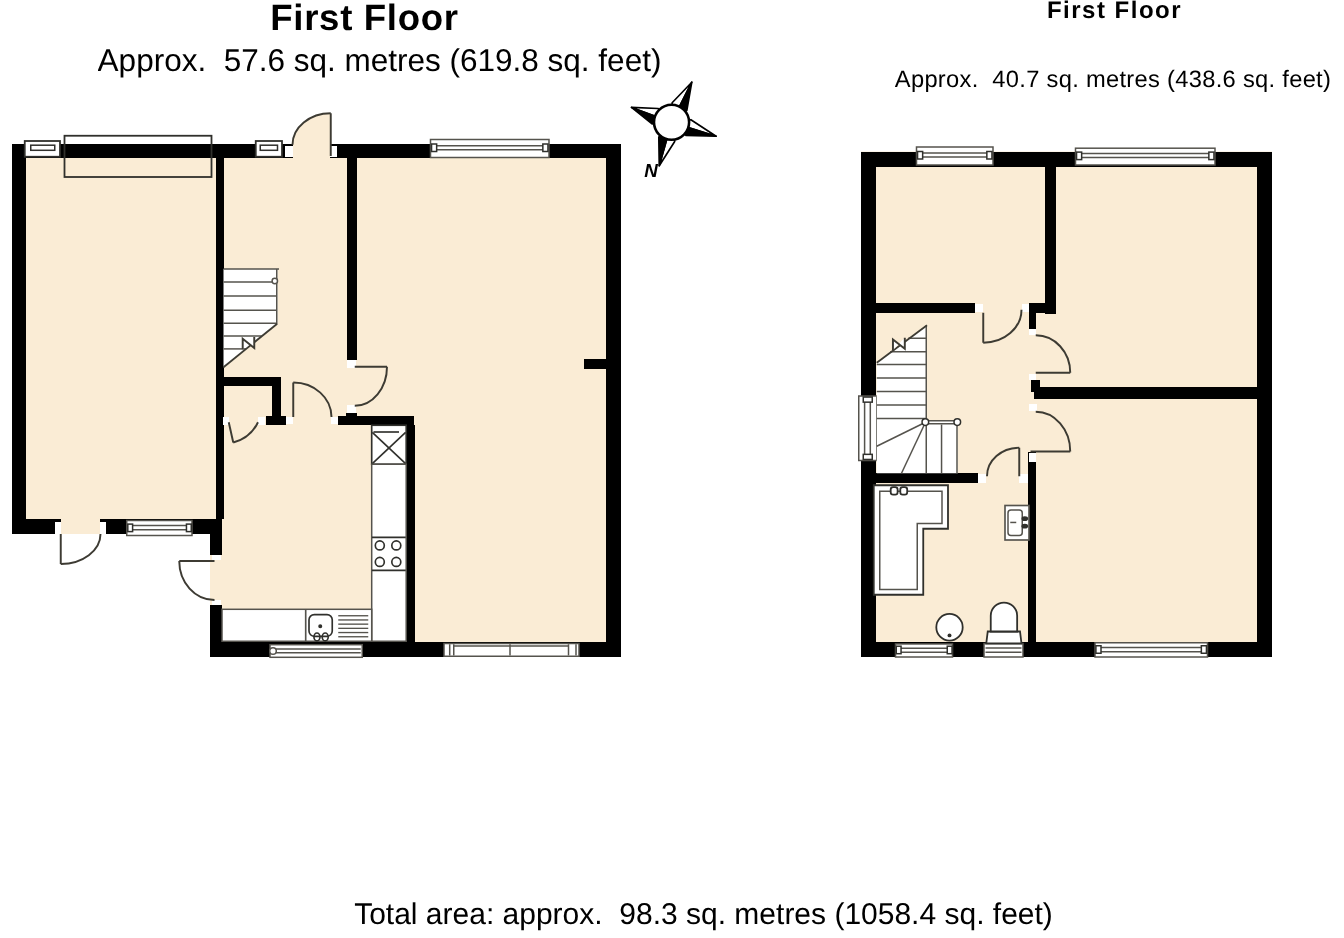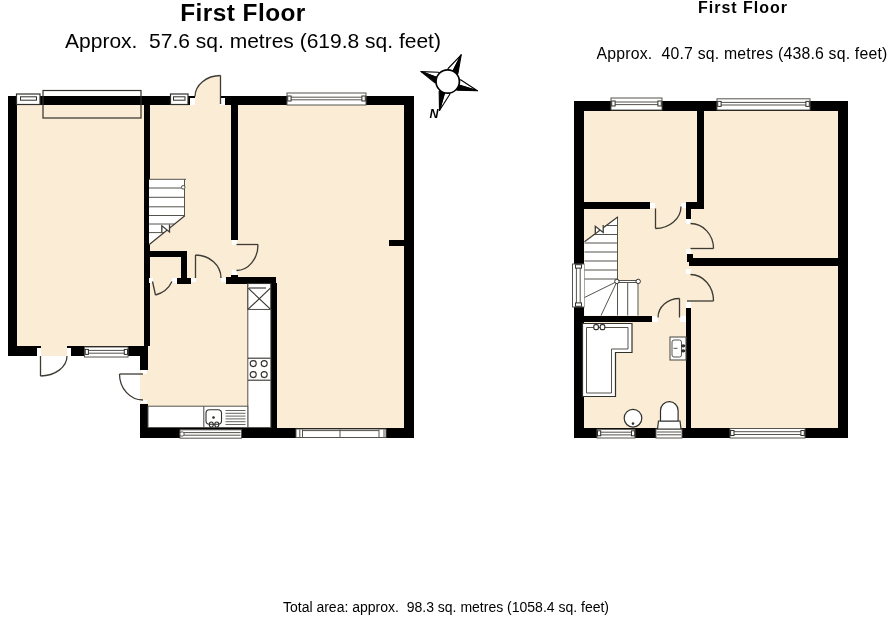--- a/index.html
+++ b/index.html
@@ -9,21 +9,21 @@
 <body>
 
 <div class="t" style="left:243.2px;top:-1.5px;transform:translateX(-50%);font-size:24.4px;font-weight:bold;letter-spacing:0.45px;">First Floor</div>
 
 <div class="t" style="left:240px;top:28.9px;transform:translateX(-50%);font-size:21px;margin-left:13px;">Approx.&nbsp; 57.6 sq. metres (619.8 sq. feet)</div>
 
 <div class="t" style="left:743.2px;top:-1.5px;transform:translateX(-50%);font-size:16px;font-weight:bold;letter-spacing:1px;">First Floor</div>
 
 <div class="t" style="left:741.5px;top:28.9px;transform:translateX(-50%);font-size:15.8px;letter-spacing:0.2px;margin-top:16px;">Approx.&nbsp; 40.7 sq. metres (438.6 sq. feet)</div>
 
-<div class="t" style="left:446px;top:598.6px;transform:translateX(-50%);font-size:14px;">Total area: approx.&nbsp; 98.3 sq. metres (1058.4 sq. feet)</div>
+<div class="t" style="left:469px;top:598.6px;transform:translateX(-50%);font-size:20px;">Total area: approx.&nbsp; 98.3 sq. metres (1058.4 sq. feet)</div>
 <svg width="896" height="625" viewBox="0 0 896 625" style="position:absolute;left:0;top:0;" xmlns="http://www.w3.org/2000/svg">
 <g id="gf">
 
 <path d="M8,96 H414 V438 H140 V356 H8 Z" fill="#faecd5"></path>
 
 <path d="M195,105 V96.5 A25.5,21 0 0 1 220.5,75.5 L220.5,105 Z" fill="#faecd5"></path>
 <g fill="#000000" shape-rendering="crispEdges">
 
 <rect x="8" y="96" width="406" height="9"></rect>
 

